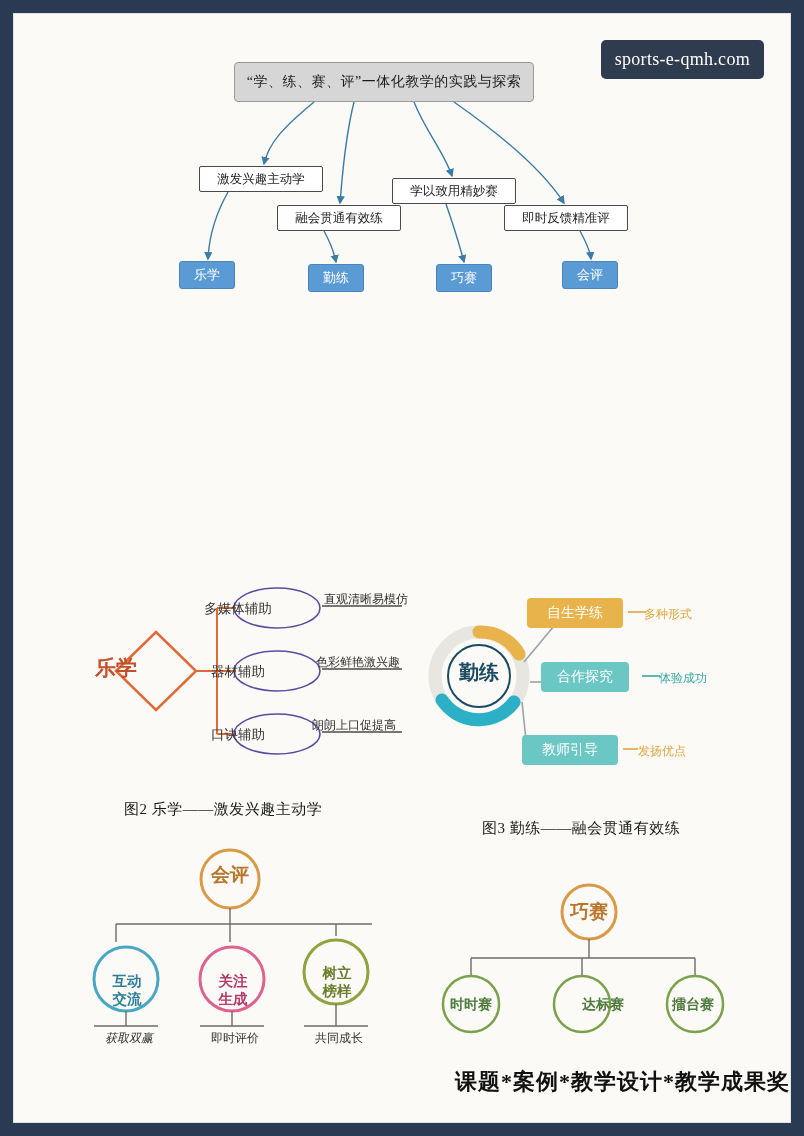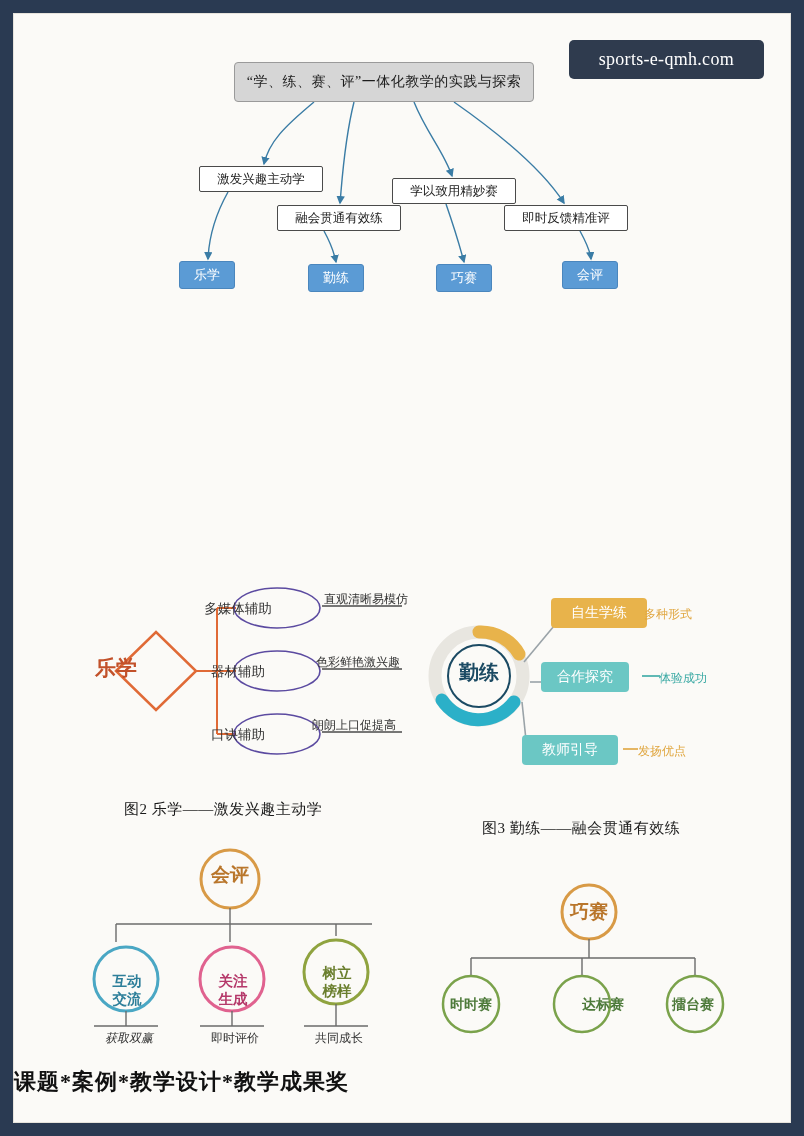--- a/index.html
+++ b/index.html
@@ -23,21 +23,21 @@
     background: #fbfaf7;
     box-shadow: 0 0 0 1px #e6e3dc;
   }
   .watermark {
     position: absolute;
     right: 26px;
     top: 26px;
     background: #2f3b4e;
     color: #ffffff;
     font-size: 18px;
-    padding: 9px 30px;
+    padding: 9px 14px;
     border-radius: 5px;
     letter-spacing: 0.3px;
     z-index: 20;
     font-family: "Liberation Serif", serif;
   }
 
   
   .fig1 {
     position: absolute;
     left: 0;
@@ -172,21 +172,21 @@
     position: absolute;
     box-sizing: border-box;
     display: flex; align-items: center; justify-content: center;
     border-radius: 4px;
     font-family: "Liberation Serif", serif;
     font-size: 14px;
     color: #ffffff;
     white-space: nowrap;
     z-index: 6;
   }
-  .f3-p1 { left: 513px; top: 584px; width: 96px; height: 30px; background: #e8b34b; margin-left: 24px; }
+  .f3-p1 { left: 513px; top: 584px; width: 96px; height: 30px; background: #e8b34b; }
   .f3-p2 { left: 527px; top: 648px; width: 88px; height: 30px; background: #6bc7c4; text-align: right; }
   .f3-p3 { left: 508px; top: 721px; width: 96px; height: 30px; background: #6bc7c4; }
   .f3-t1 { left: 630px; top: 592px; color: #e0a63f; }
   .f3-t2 { left: 645px; top: 656px; color: #3aa9a4; }
   .f3-t3 { left: 624px; top: 729px; color: #e0a63f; }
 
   
   .cap2 {
     position: absolute;
     left: 110px; top: 786px;
@@ -231,21 +231,21 @@
     width: 376px; height: 186px;
   }
   .f5-top { left: 540px; top: 885px; width: 70px; font-size: 19px; color: #b9762b; }
   .f5-c1 { left: 426px; top: 982px; width: 62px; font-size: 14px; color: #4d7a3a; font-weight: bold; text-align: center; }
   .f5-c2 { left: 558px; top: 982px; width: 62px; font-size: 14px; color: #4d7a3a; font-weight: bold; text-align: center; }
   .f5-c3 { left: 648px; top: 982px; width: 62px; font-size: 14px; color: #4d7a3a; font-weight: bold; text-align: center; }
 
   .footer {
     position: absolute;
     left: 0; top: 1053px; width: 776px;
-    text-align: left;
+    text-align: right;
     font-family: "Liberation Serif", serif;
     font-weight: bold;
     font-size: 22px;
     color: #111;
     letter-spacing: 1px;
   }
 </style>
 </head>
 <body>
 

